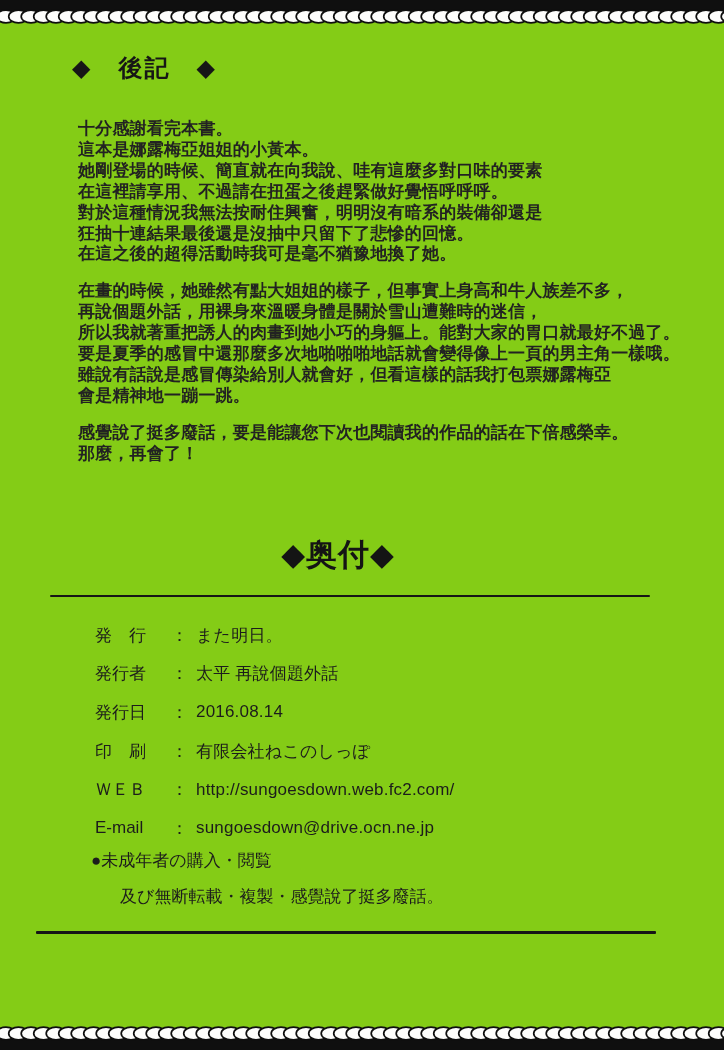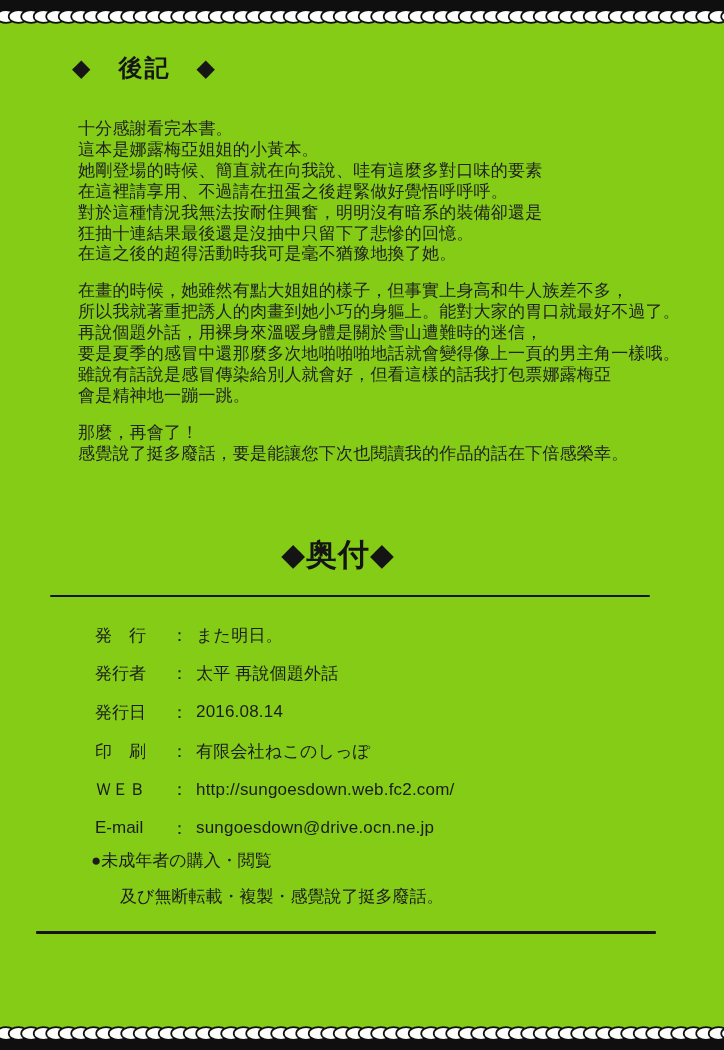--- a/index.html
+++ b/index.html
@@ -21,20 +21,21 @@
     margin:0;
     font-size:24px;font-weight:700;
     letter-spacing:2px;
     color:#161616;
   }
   .afterword-body{
     position:absolute;left:78px;top:119px;
     font-size:17px;line-height:20.9px;
     letter-spacing:0.2px;
     color:#222;
+    font-weight:bold;
   }
   .para{margin:0 0 16px 0;}
   .line{white-space:pre;}
   .okuzuke-heading{
     position:absolute;left:338px;top:534px;
     transform:translateX(-50%);
     margin:0;
     font-size:31px;font-weight:700;
     letter-spacing:1px;
     color:#141414;
@@ -137,29 +138,29 @@
         <div class="line">十分感謝看完本書。</div>
         <div class="line">這本是娜露梅亞姐姐的小黃本。</div>
         <div class="line">她剛登場的時候、簡直就在向我說、哇有這麼多對口味的要素</div>
         <div class="line">在這裡請享用、不過請在扭蛋之後趕緊做好覺悟呼呼呼。</div>
         <div class="line">對於這種情況我無法按耐住興奮，明明沒有暗系的裝備卻還是</div>
         <div class="line">狂抽十連結果最後還是沒抽中只留下了悲慘的回憶。</div>
         <div class="line">在這之後的超得活動時我可是毫不猶豫地換了她。</div>
       </div>
       <div class="para">
         <div class="line">在畫的時候，她雖然有點大姐姐的樣子，但事實上身高和牛人族差不多，</div>
+        <div class="line">再說個題外話，用裸身來溫暖身體是關於雪山遭難時的迷信，</div>
         <div class="line">所以我就著重把誘人的肉畫到她小巧的身軀上。能對大家的胃口就最好不過了。</div>
-        <div class="line">再說個題外話，用裸身來溫暖身體是關於雪山遭難時的迷信，</div>
         <div class="line">要是夏季的感冒中還那麼多次地啪啪啪地話就會變得像上一頁的男主角一樣哦。</div>
         <div class="line">雖說有話說是感冒傳染給別人就會好，但看這樣的話我打包票娜露梅亞</div>
         <div class="line">會是精神地一蹦一跳。</div>
       </div>
       <div class="para">
+        <div class="line">感覺說了挺多廢話，要是能讓您下次也閱讀我的作品的話在下倍感榮幸。</div>
         <div class="line">那麼，再會了！</div>
-        <div class="line">感覺說了挺多廢話，要是能讓您下次也閱讀我的作品的話在下倍感榮幸。</div>
       </div>
     </div>
 
   <h2 class="okuzuke-heading">◆奥付◆</h2>
 
   <hr class="rule rule-top">
 
   <div class="colophon">
       <div class="crow">
         <span class="clabel">発　行</span>

